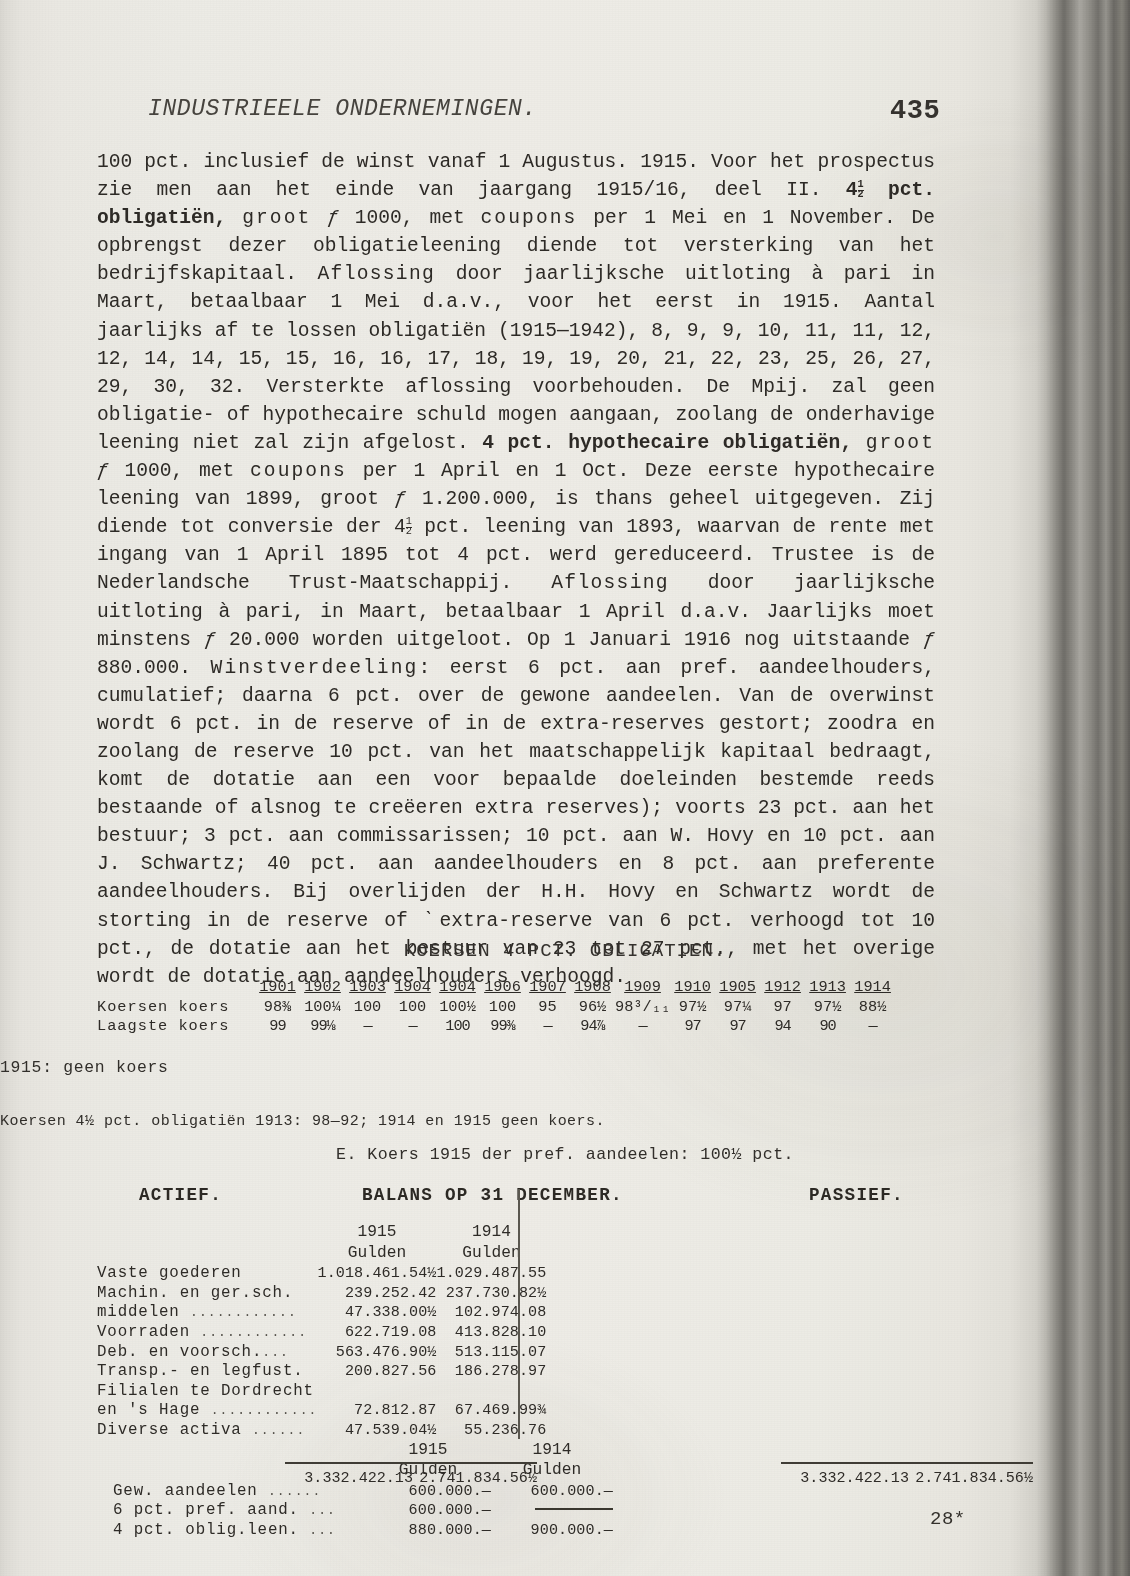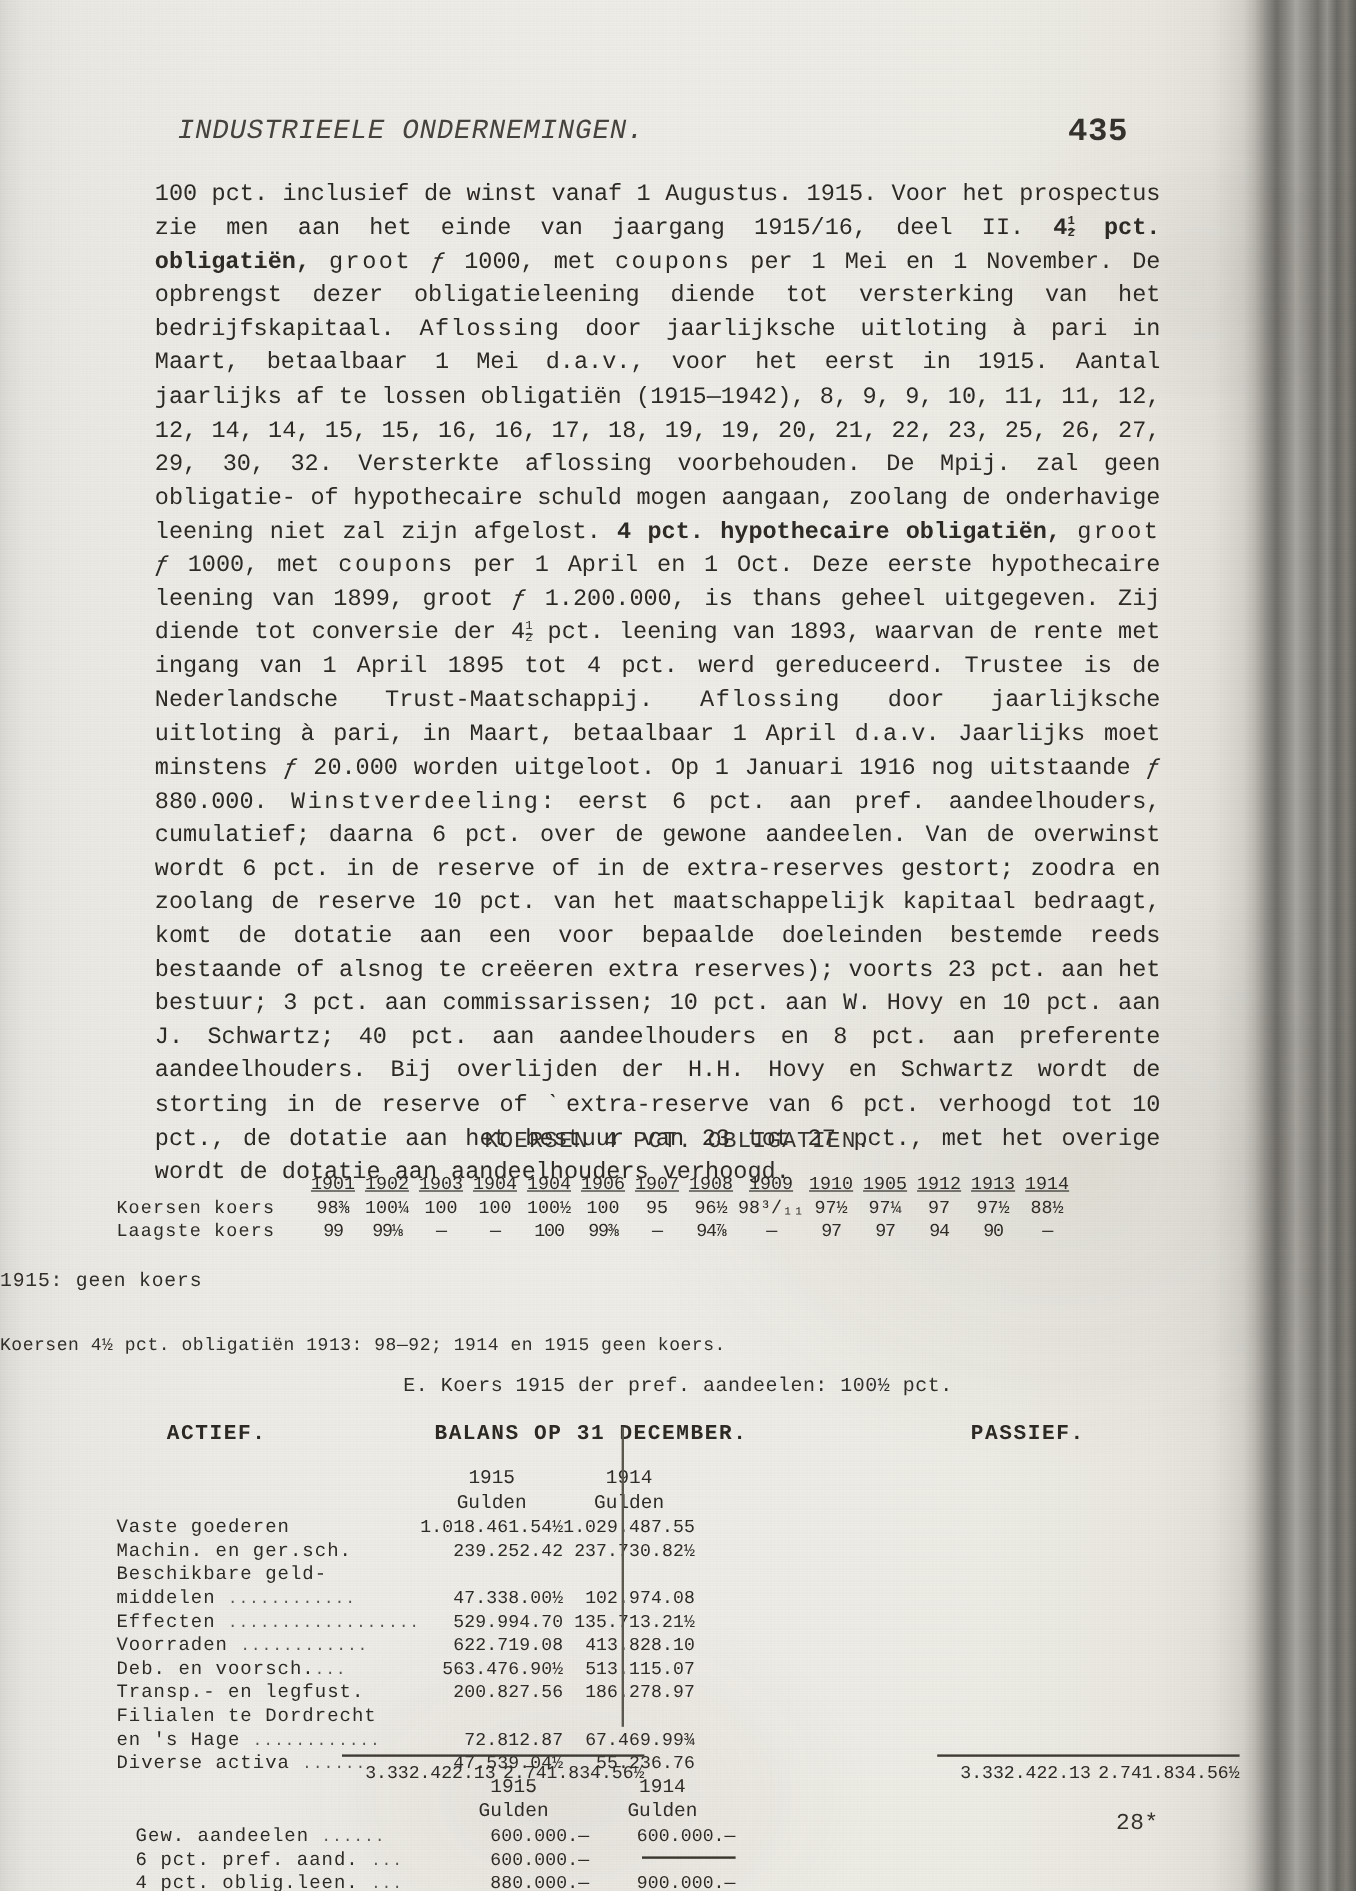--- a/index.html
+++ b/index.html
@@ -87,21 +87,20 @@
   
   .body-block {
     position: absolute;
     left: 97px;
     top: 148px;
     width: 838px;
     font-size: 19.6px;
     line-height: 28.1px;
     text-align: justify;
     color: #2d2a26;
-    margin-left: 32px;
   }
   .body-block p { margin: 0; }
   .bold { font-weight: bold; }
   .spaced { letter-spacing: 2.1px; }
   .spaced-lite { letter-spacing: 1.3px; }
   .ital { font-style: italic; }
   .frac-stack {
     display: inline-block;
     font-size: 0.52em;
     line-height: 0.88;
@@ -367,33 +366,23 @@
               <td class="lbl">Vaste goederen</td>
               <td class="num">1.018.461.54½</td>
               <td class="num">1.029.487.55</td>
             </tr>
             <tr>
               <td class="lbl">Machin. en ger.sch.</td>
               <td class="num">239.252.42</td>
               <td class="num">237.730.82½</td>
             </tr>
             <tr>
-              <td class="lbl">Beschikbare geld-</td>
-              <td class="num"></td>
-              <td class="num"></td>
-            </tr>
-            <tr>
               <td class="lbl"><span>  middelen</span> <span class="leader">............</span></td>
               <td class="num">47.338.00½</td>
               <td class="num">102.974.08</td>
-            </tr>
-            <tr>
-              <td class="lbl"><span>Effecten</span> <span class="leader">..................</span></td>
-              <td class="num">529.994.70</td>
-              <td class="num">135.713.21½</td>
             </tr>
             <tr>
               <td class="lbl"><span>Voorraden</span> <span class="leader">............</span></td>
               <td class="num">622.719.08</td>
               <td class="num">413.828.10</td>
             </tr>
             <tr>
               <td class="lbl"><span>Deb. en voorsch.</span><span class="leader">...</span></td>
               <td class="num">563.476.90½</td>
               <td class="num">513.115.07</td>

